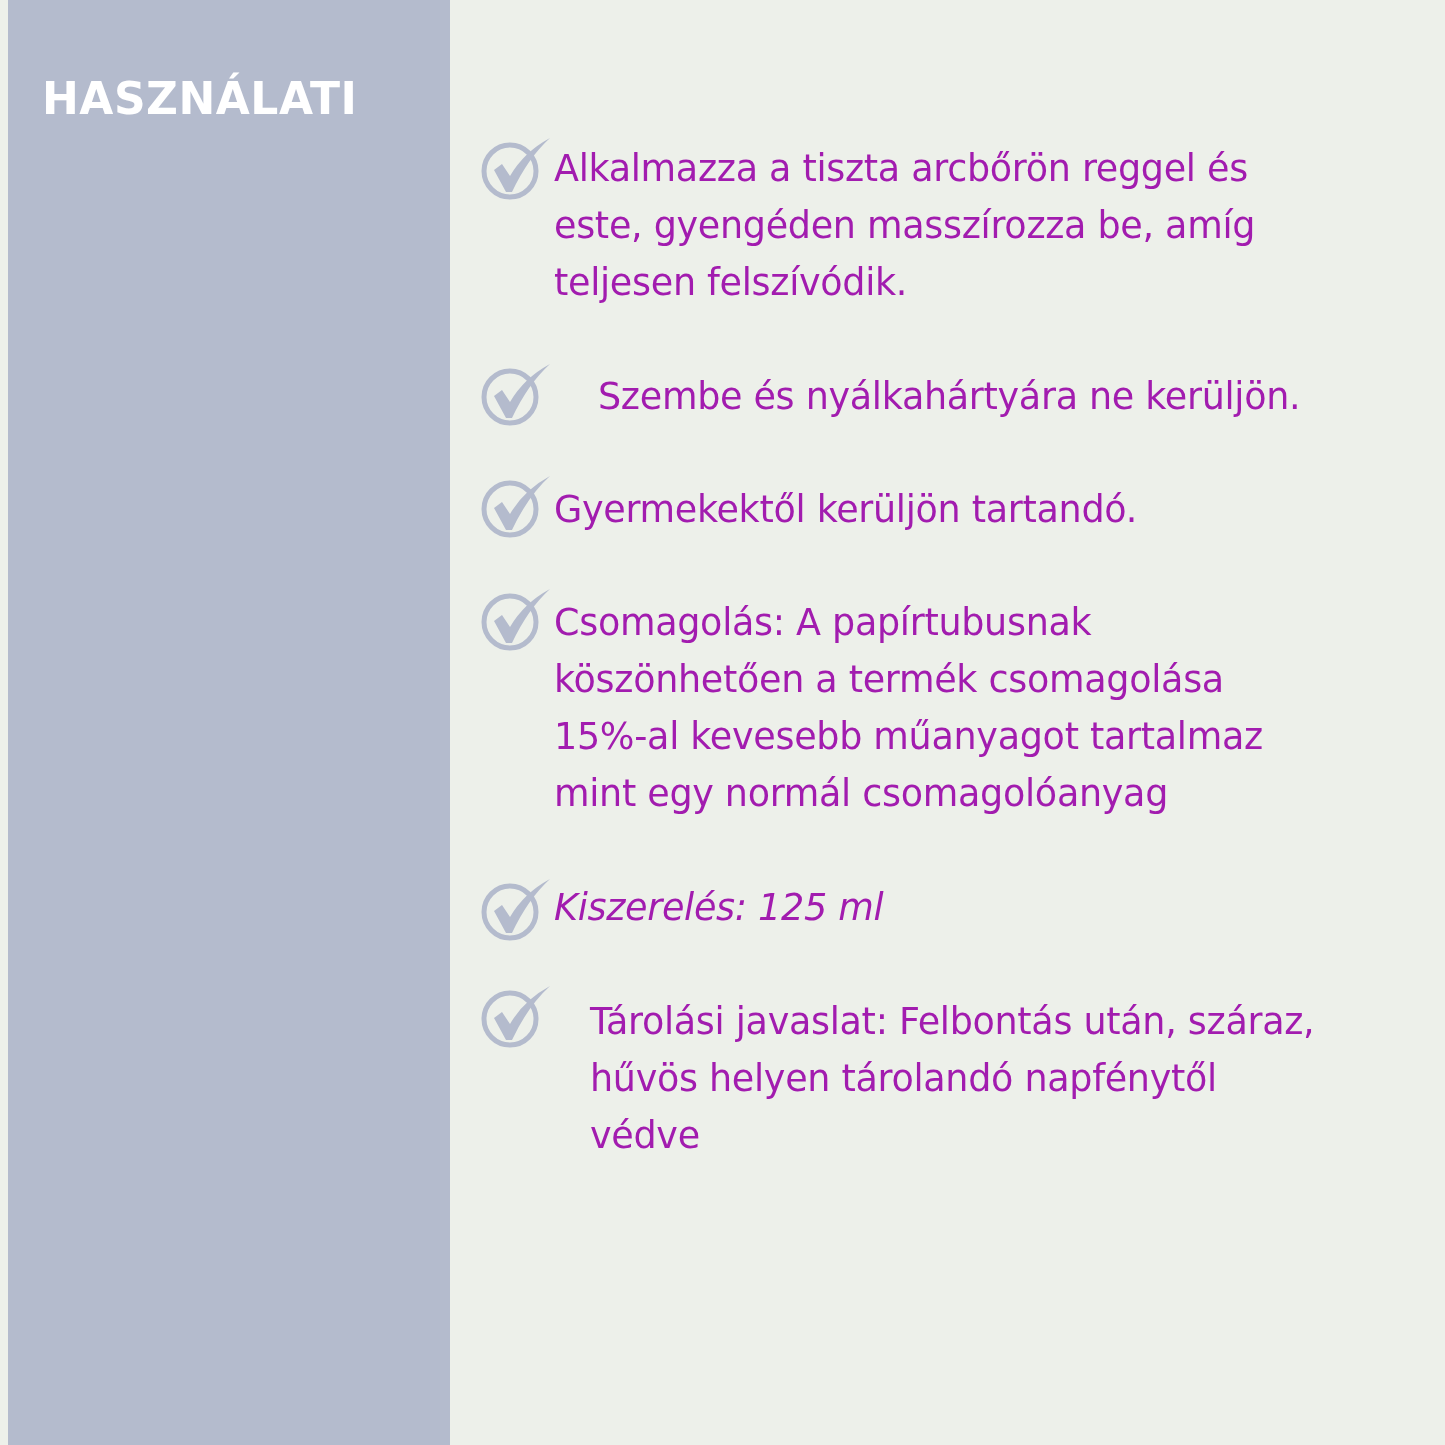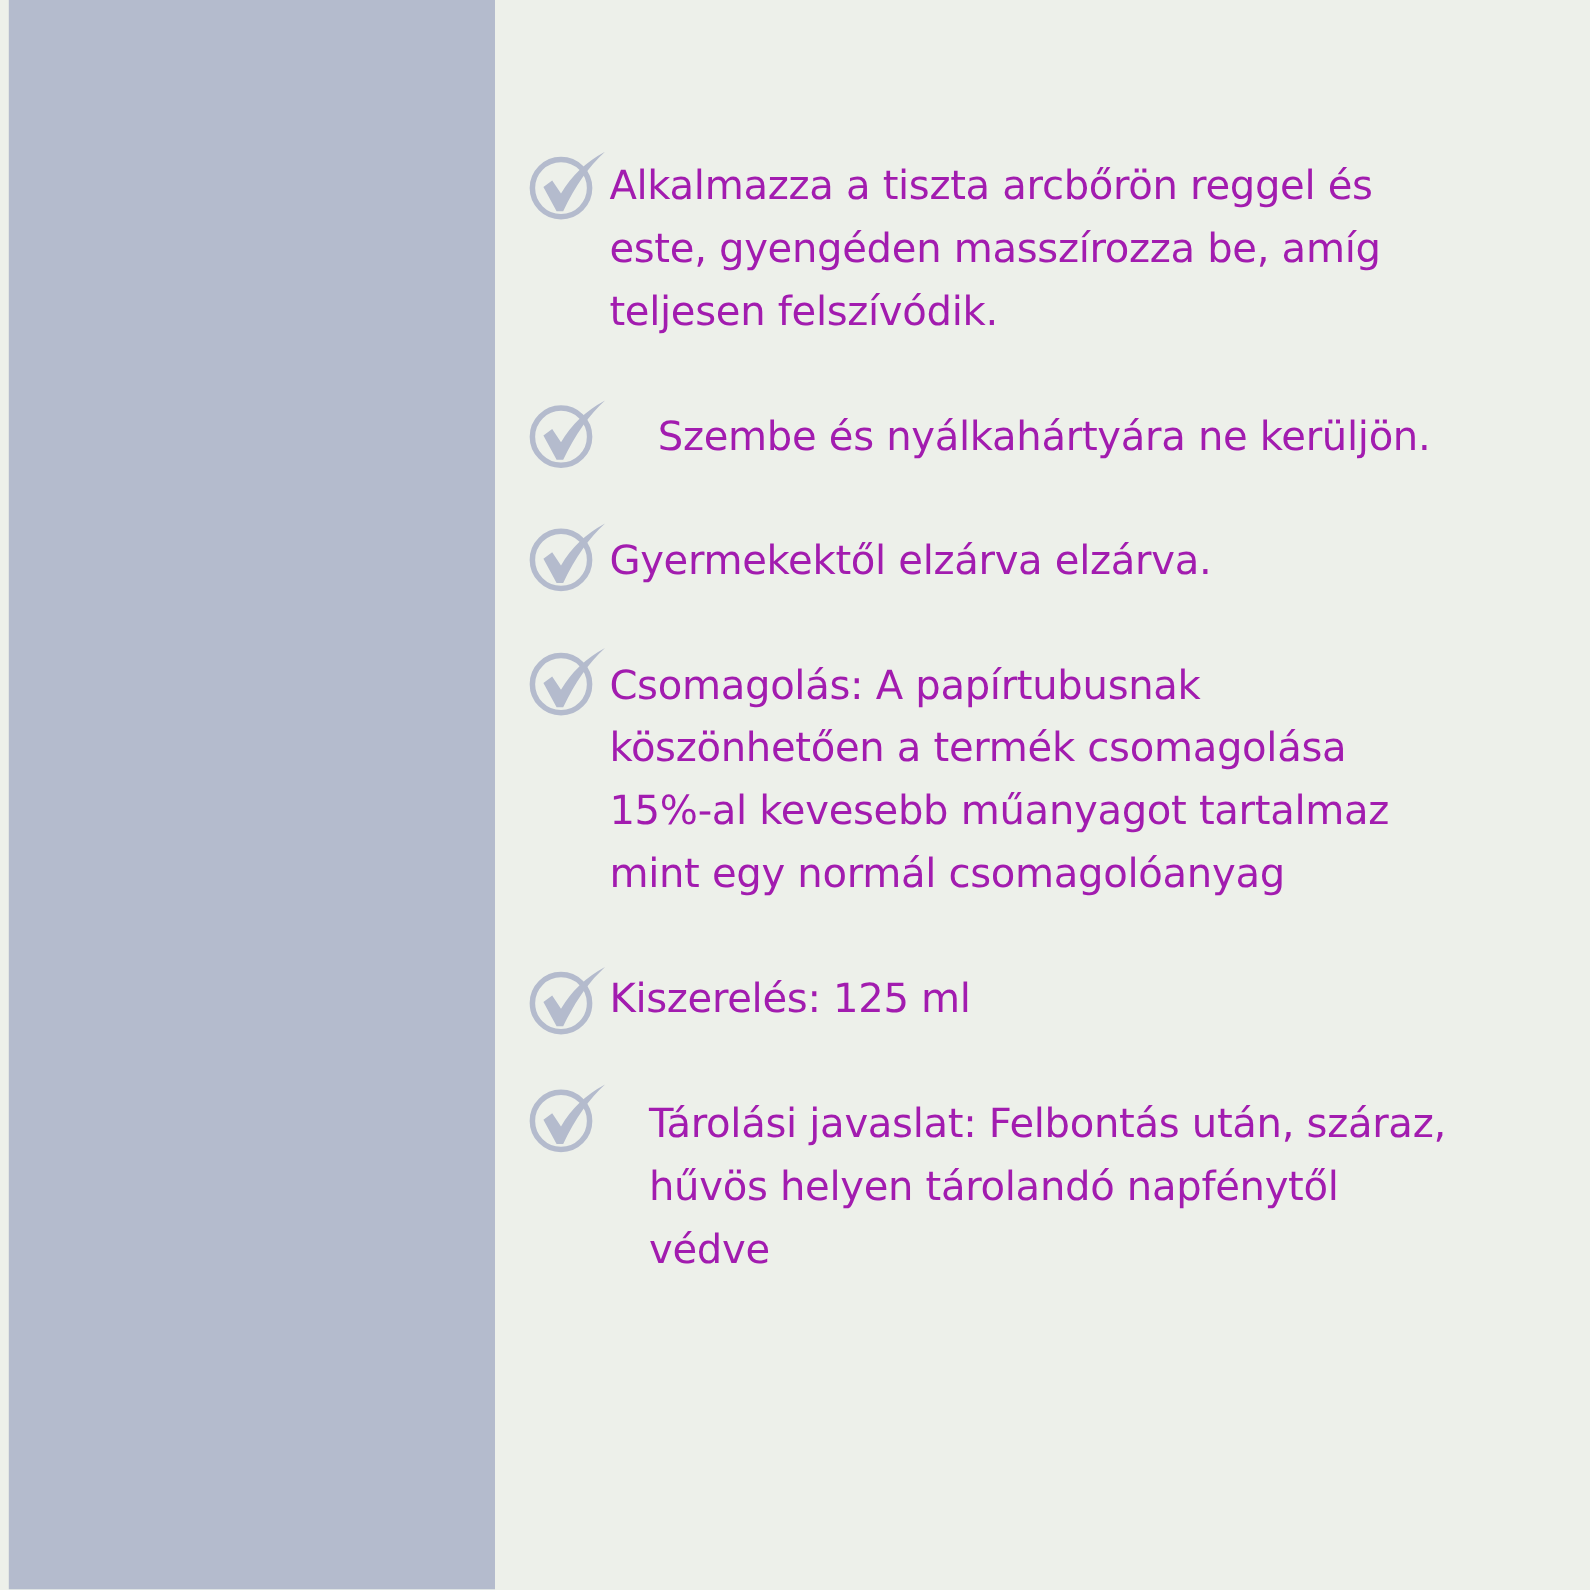--- a/index.html
+++ b/index.html
@@ -65,20 +65,21 @@
       line-height: 57px;
       letter-spacing: -0.3px;
       white-space: pre-line;
     }
   </style>
 </head>
 <body>
 
 <div class="sidebar">
   <h1 class="sidebar-title">
+    <span>HASZNÁLATI</span>
   </h1>
 </div>
 
 <div class="items">
 
   <div class="item" style="top:134px;">
     <svg class="check" viewBox="0 0 72 66">
       <circle cx="30" cy="37" r="26" fill="none" stroke="#b4bbcd" stroke-width="5"></circle>
       <path d="M14 36 L22 30 L30 42 Q44 18 70 4 Q48 24 32 58 L26 58 Z" fill="#b4bbcd"></path>
     </svg>
@@ -93,40 +94,40 @@
       <path d="M14 36 L22 30 L30 42 Q44 18 70 4 Q48 24 32 58 L26 58 Z" fill="#b4bbcd"></path>
     </svg>
     <p class="item-text" style="top:8px;margin-left:44px;">Szembe és nyálkahártyára ne kerüljön.</p>
   </div>
 
   <div class="item" style="top:472px;">
     <svg class="check" viewBox="0 0 72 66">
       <circle cx="30" cy="37" r="26" fill="none" stroke="#b4bbcd" stroke-width="5"></circle>
       <path d="M14 36 L22 30 L30 42 Q44 18 70 4 Q48 24 32 58 L26 58 Z" fill="#b4bbcd"></path>
     </svg>
-    <p class="item-text" style="top:9px;">Gyermekektől elzárva elzárva.</p>
+    <p class="item-text" style="top:9px;">Gyermekektől kerüljön tartandó.</p>
   </div>
 
   <div class="item" style="top:585px;">
     <svg class="check" viewBox="0 0 72 66">
       <circle cx="30" cy="37" r="26" fill="none" stroke="#b4bbcd" stroke-width="5"></circle>
       <path d="M14 36 L22 30 L30 42 Q44 18 70 4 Q48 24 32 58 L26 58 Z" fill="#b4bbcd"></path>
     </svg>
     <p class="item-text" style="top:9px;">Csomagolás: A papírtubusnak
 köszönhetően a termék csomagolása
 15%-al kevesebb műanyagot tartalmaz
 mint egy normál csomagolóanyag</p>
   </div>
 
   <div class="item" style="top:875px;">
     <svg class="check" viewBox="0 0 72 66">
       <circle cx="30" cy="37" r="26" fill="none" stroke="#b4bbcd" stroke-width="5"></circle>
       <path d="M14 36 L22 30 L30 42 Q44 18 70 4 Q48 24 32 58 L26 58 Z" fill="#b4bbcd"></path>
     </svg>
-    <p class="item-text" style="top:4px;">Kiszerelés: 125 ml</p>
+    <p class="item-text" style="top:4px;font-style:italic;">Kiszerelés: 125 ml</p>
   </div>
 
   <div class="item" style="top:982px;">
     <svg class="check" viewBox="0 0 72 66">
       <circle cx="30" cy="37" r="26" fill="none" stroke="#b4bbcd" stroke-width="5"></circle>
       <path d="M14 36 L22 30 L30 42 Q44 18 70 4 Q48 24 32 58 L26 58 Z" fill="#b4bbcd"></path>
     </svg>
     <p class="item-text" style="top:11px;margin-left:36px;">Tárolási javaslat: Felbontás után, száraz,
 hűvös helyen tárolandó napfénytől
 védve</p>

